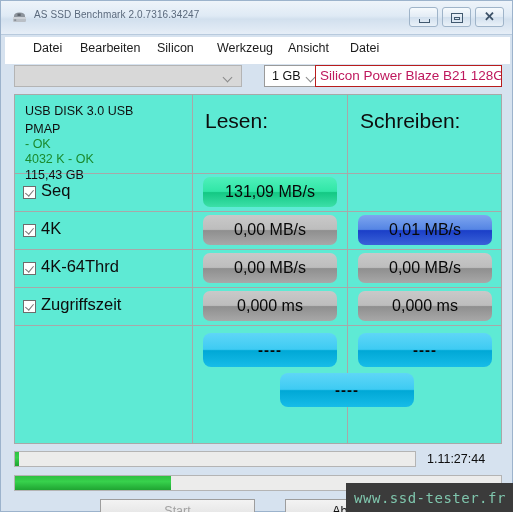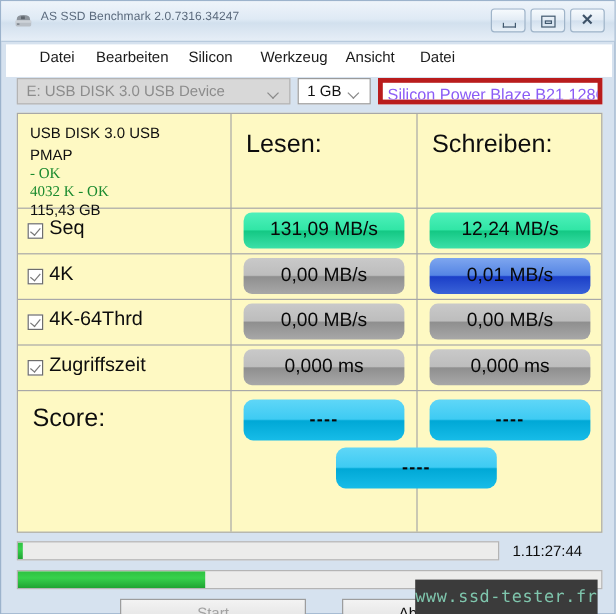--- a/index.html
+++ b/index.html
@@ -131,20 +131,21 @@
   }
   .combo.disabled {
     background: #d8d8d8;
     color: #8c8c8c;
     border-color: #b4b4b4;
   }
   .combo.enabled {
     background: #ffffff;
     color: #111;
     border-color: #9a9a9a;
+    margin-left: 16px;
   }
   .combo-label {
     position: absolute;
     left: 7px; top: 0;
     white-space: nowrap;
   }
   .chev {
     position: absolute;
     right: 8px; top: 8px;
     width: 9px; height: 5px;
@@ -156,36 +157,36 @@
     width: 6px; height: 6px;
     border-left: 1.6px solid #8a8a8a;
     border-bottom: 1.6px solid #8a8a8a;
     transform: rotate(-45deg);
   }
   .textfield {
     position: absolute;
     top: 2px;
     height: 22px;
     background: #ffffff;
-    border: 4px solid #b91c1c;
+    border: 1px solid #b91c1c;
     box-sizing: border-box;
     font-size: 13.5px;
-    color: #8b5cf6;
+    color: #be185d;
     line-height: 20px;
     padding-left: 4px;
     white-space: nowrap;
     overflow: hidden;
   }
 
   
   .grid {
     position: absolute;
     left: 9px; top: 57px;
     width: 488px; height: 350px;
-    background: #fef9c3;
+    background: #5eead4;
     border: 1px solid #a8a8a8;
     box-sizing: border-box;
   }
   .cell-border-v {
     position: absolute;
     top: 0; bottom: 0;
     width: 1px;
     background: #a8a8a8;
   }
   .cell-border-h {
@@ -195,21 +196,21 @@
     background: #a8a8a8;
   }
 
   .info-line {
     position: absolute;
     left: 10px;
     font-size: 12.5px;
     color: #101010;
     white-space: nowrap;
   }
-  .info-line.green { color: #1a8a2e; font-family: Liberation Serif, serif; }
+  .info-line.green { color: #1a8a2e; }
 
   .col-head {
     position: absolute;
     font-size: 21px;
     color: #0d0d0d;
     white-space: nowrap;
   }
 
   .row-label {
     position: absolute;
@@ -304,21 +305,21 @@
     text-align: center;
     line-height: 22px;
     white-space: nowrap;
   }
   .btn.disabled { color: #a2a2a2; }
   .btn.enabled  { color: #101010; }
 
   .watermark {
     position: absolute;
     left: 345px; top: 482px;
-    width: 152px; height: 30px;
+    width: 168px; height: 30px;
     background: #3b3b3b;
     color: #7fc6ad;
     font-family: "DejaVu Sans Mono", monospace;
     font-size: 14px;
     line-height: 30px;
     text-align: center;
     letter-spacing: .5px;
     white-space: nowrap;
   }
 </style>
@@ -355,21 +356,20 @@
       <div class="menu-item" style="left:28px">Datei</div>
       <div class="menu-item" style="left:75px">Bearbeiten</div>
       <div class="menu-item" style="left:152px">Silicon</div>
       <div class="menu-item" style="left:212px">Werkzeug</div>
       <div class="menu-item" style="left:283px">Ansicht</div>
       <div class="menu-item" style="left:345px">Datei</div>
     </div>
 
     <div class="toolbar">
       <div class="combo disabled" style="left:9px; width:228px">
-        <span class="combo-label">E: USB DISK 3.0 USB Device</span>
         <span class="chev"></span>
       </div>
       <div class="combo enabled" style="left:243px; width:61px">
         <span class="combo-label">1 GB</span>
         <span class="chev"></span>
       </div>
       <div class="textfield" style="left:310px; width:187px">Silicon Power Blaze B21 128G</div>
     </div>
 
     <div class="grid">
@@ -388,38 +388,36 @@
       <div class="info-line green" style="top:42px">- OK</div>
       <div class="info-line green" style="top:57px">4032 K - OK</div>
       <div class="info-line" style="top:73px">115,43 GB</div>
 
       <div class="col-head" style="left:190px; top:14px">Lesen:</div>
       <div class="col-head" style="left:345px; top:14px">Schreiben:</div>
 
       <div class="chk" style="top:91px"></div>
       <div class="row-label" style="top:86px">Seq</div>
       <div class="pill green" style="left:188px; top:82px; width:134px">131,09 MB/s</div>
-      <div class="pill green" style="left:343px; top:82px; width:134px">12,24 MB/s</div>
 
       <div class="chk" style="top:129px"></div>
       <div class="row-label" style="top:124px">4K</div>
       <div class="pill gray" style="left:188px; top:120px; width:134px">0,00 MB/s</div>
       <div class="pill blue" style="left:343px; top:120px; width:134px">0,01 MB/s</div>
 
       <div class="chk" style="top:167px"></div>
       <div class="row-label" style="top:162px">4K-64Thrd</div>
       <div class="pill gray" style="left:188px; top:158px; width:134px">0,00 MB/s</div>
       <div class="pill gray" style="left:343px; top:158px; width:134px">0,00 MB/s</div>
 
       <div class="chk" style="top:205px"></div>
       <div class="row-label" style="top:200px">Zugriffszeit</div>
       <div class="pill gray" style="left:188px; top:196px; width:134px">0,000 ms</div>
       <div class="pill gray" style="left:343px; top:196px; width:134px">0,000 ms</div>
 
-      <div class="score-label" style="top:242px">Score:</div>
       <div class="pill cyan" style="left:188px; top:238px; width:134px">----</div>
       <div class="pill cyan" style="left:343px; top:238px; width:134px">----</div>
       <div class="pill cyan" style="left:265px; top:278px; width:134px">----</div>
     </div>
 
     <div class="pbar" style="left:9px; top:414px; width:402px">
       <div class="pbar-fill" id="pbar-top" style="width: 1%;"></div>
     </div>
     <div class="timestamp" style="left:422px; top:415px">1.11:27:44</div>
 

